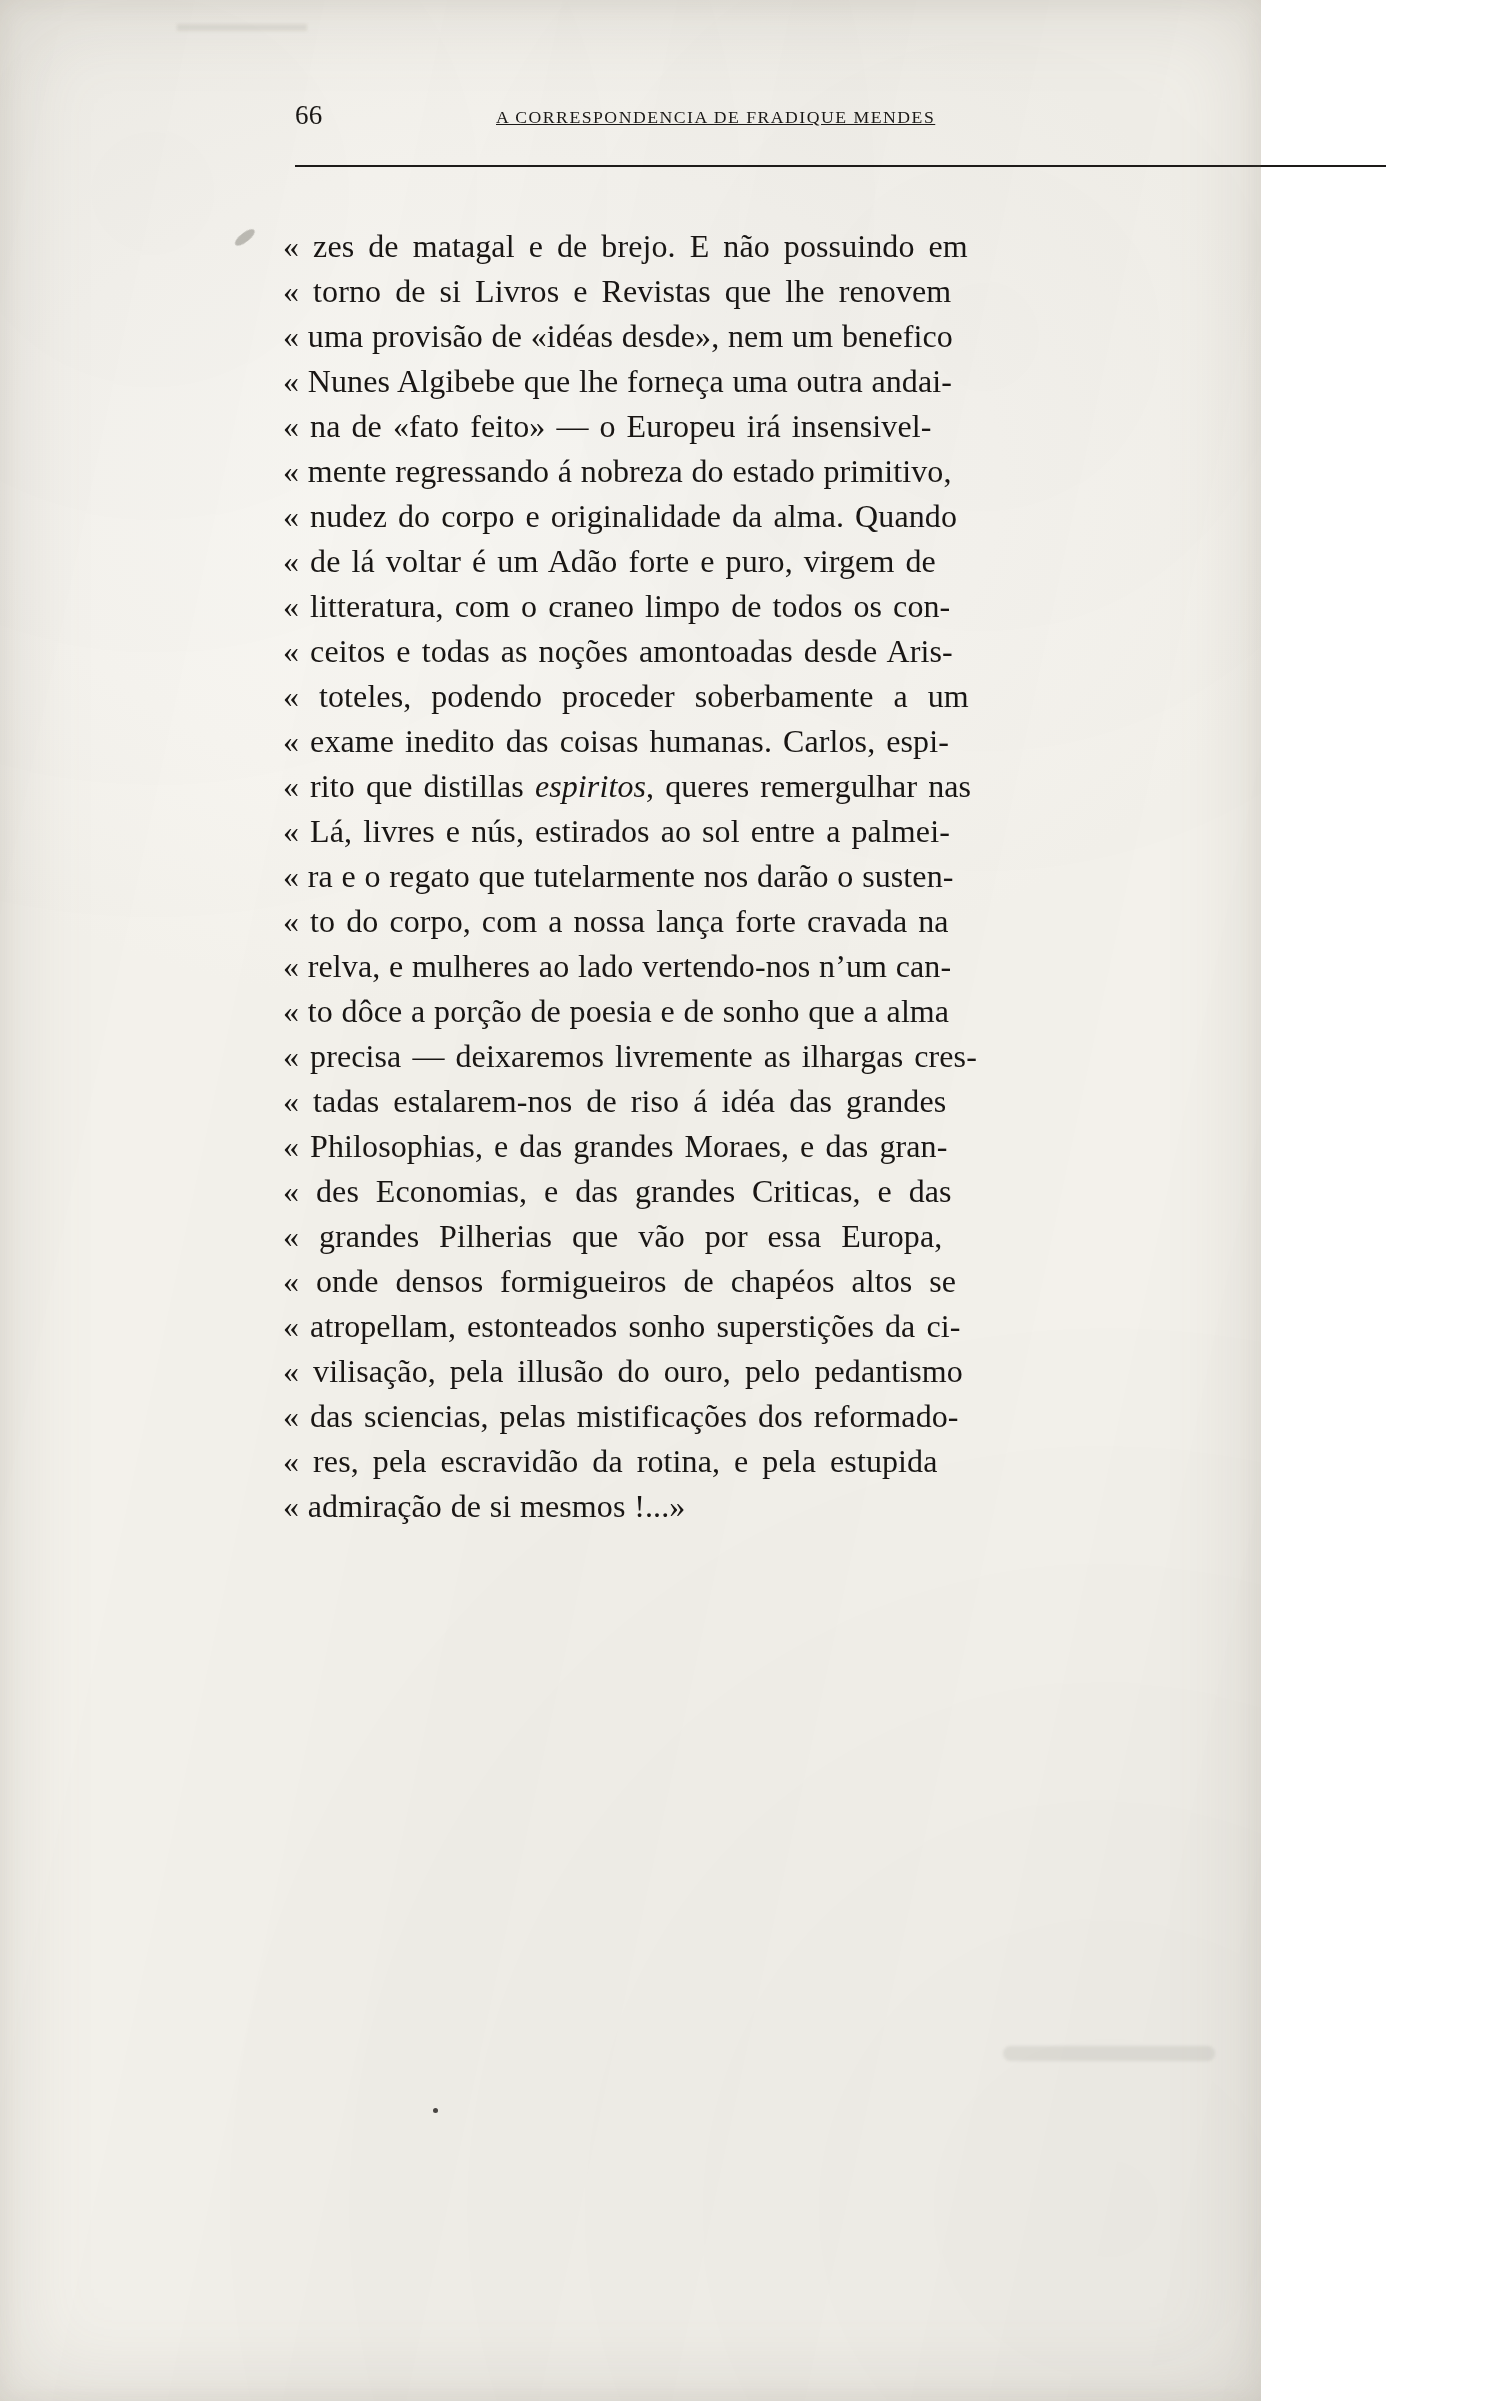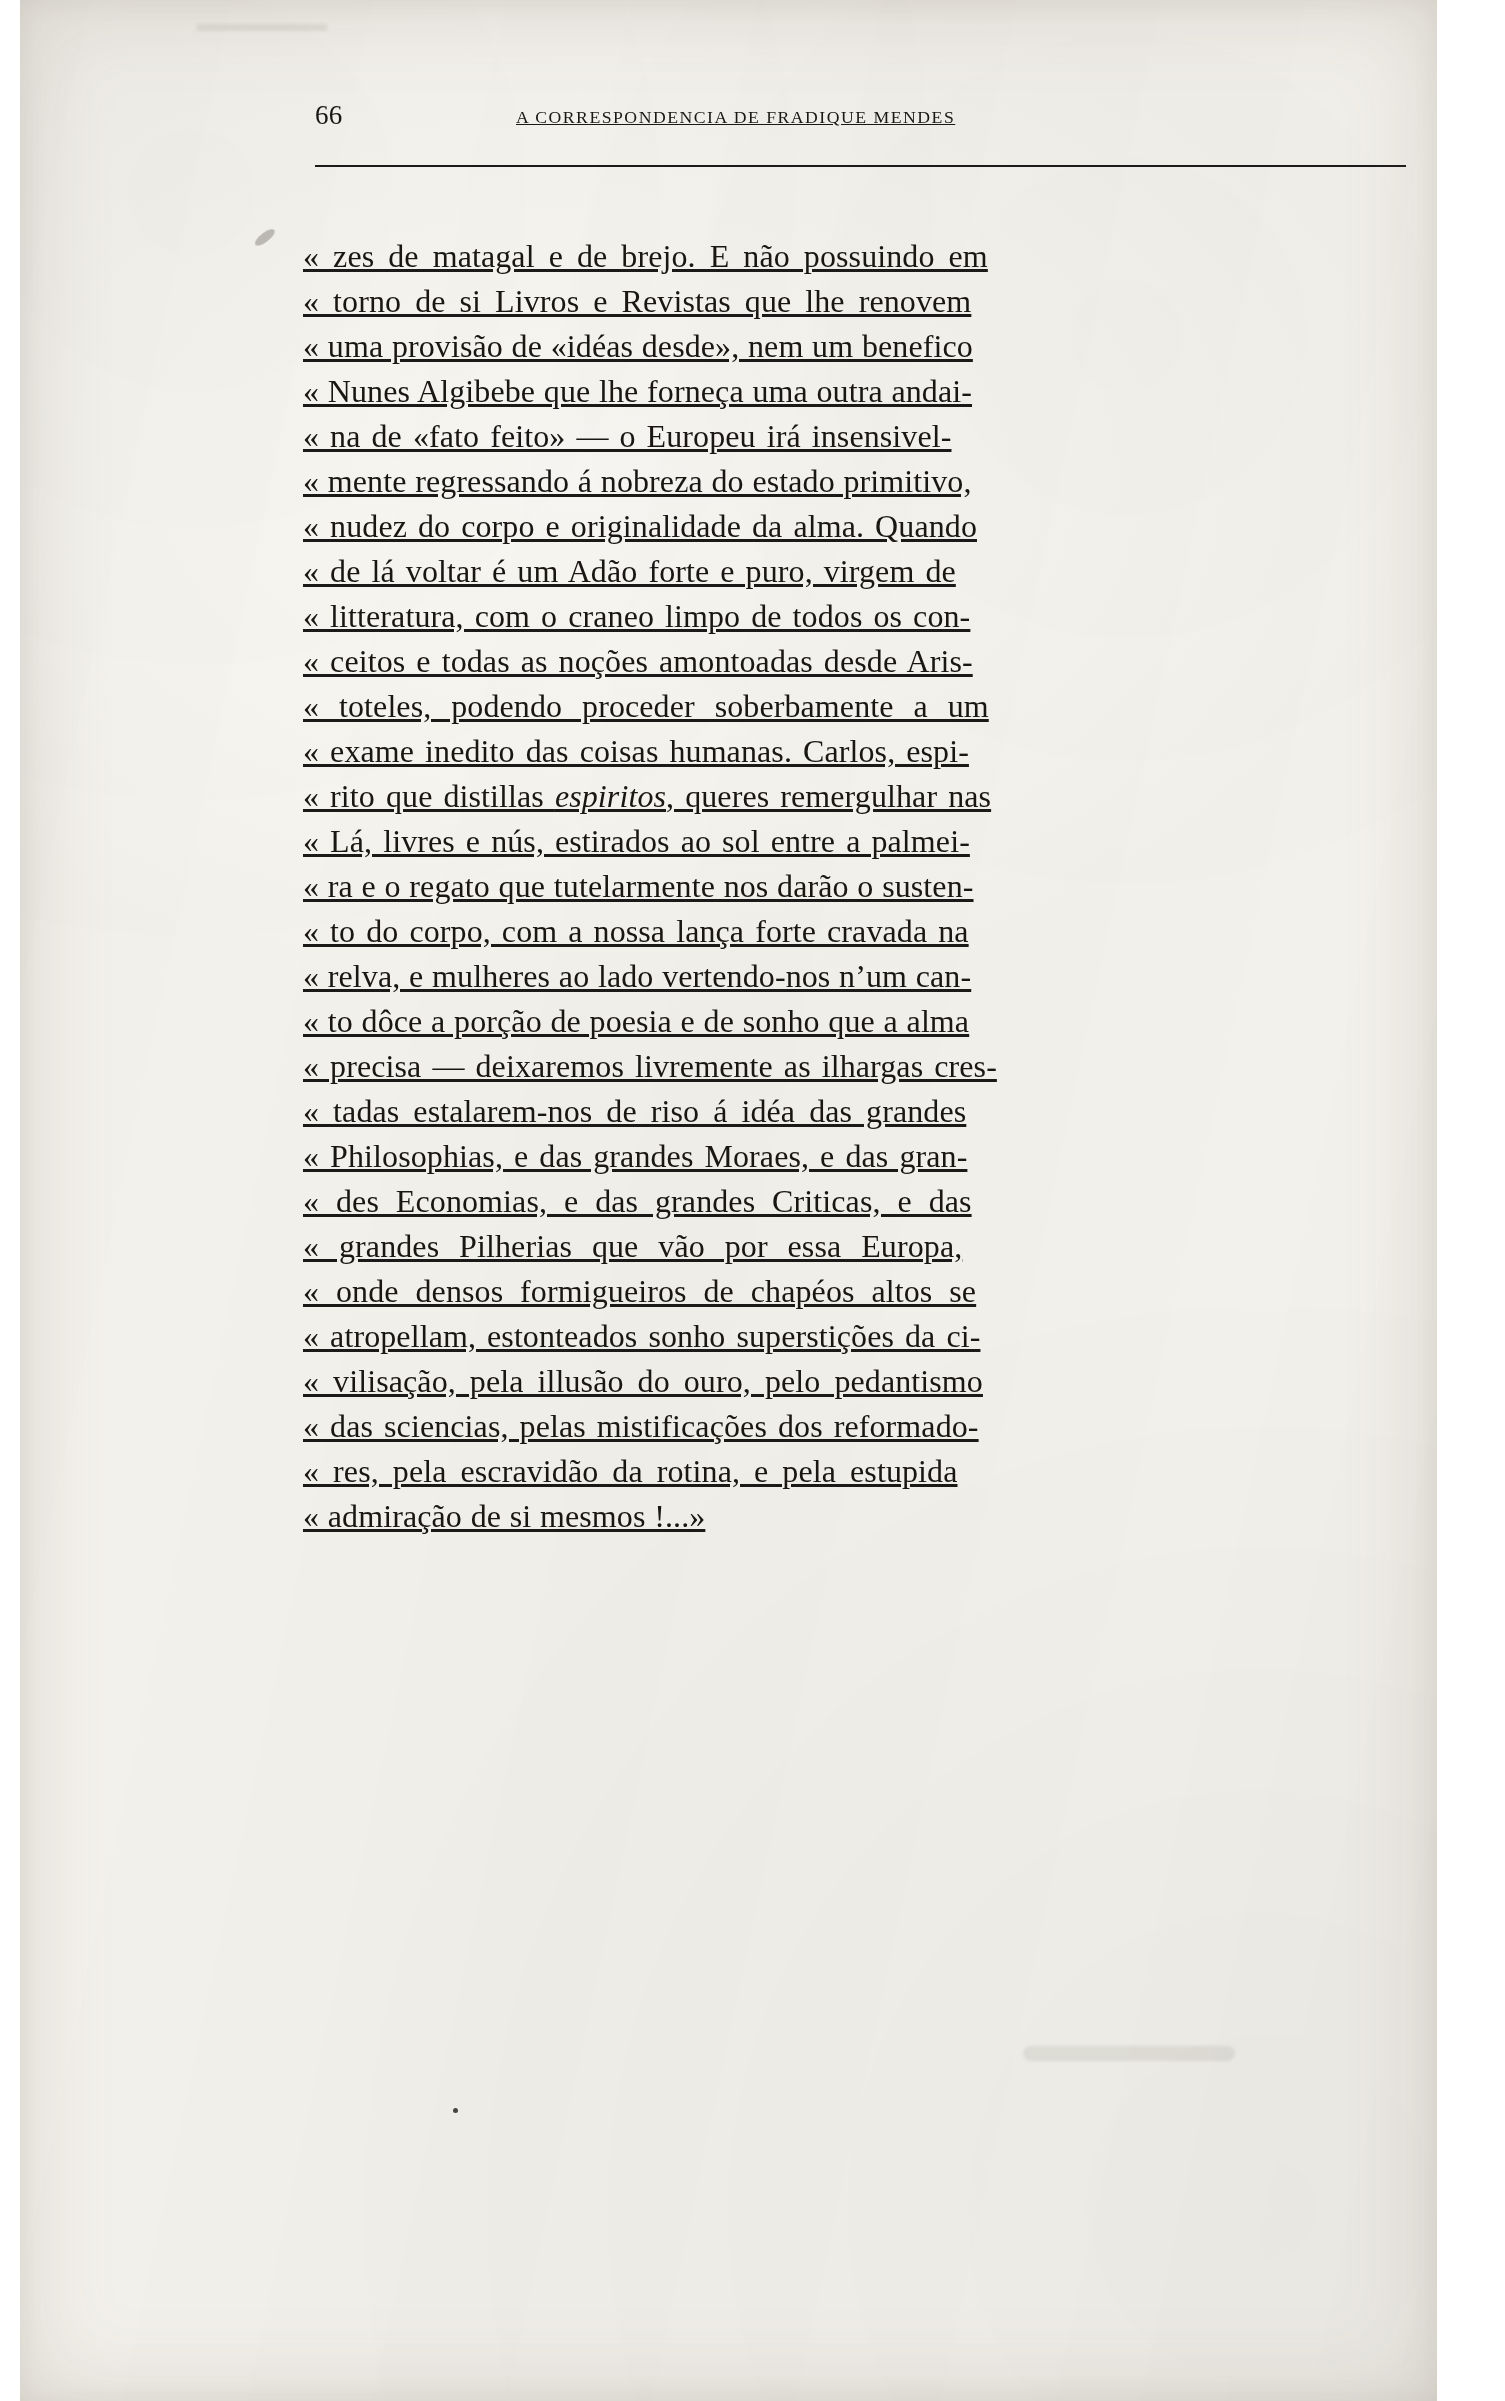--- a/index.html
+++ b/index.html
@@ -12,25 +12,24 @@
     height: 2401px;
     position: relative;
     font-family: "Liberation Serif", serif;
     color: #1c1a18;
     overflow: hidden;
   }
   .page {
     position: absolute;
     top: 0;
     left: 0;
-    width: 1417px;
+    width: 1261px;
     height: 2401px;
     background:
       radial-gradient(ellipse 826px 531px at 40% 20%, rgba(250,249,245,1) 0%, rgba(247,245,240,1) 60%, rgba(243,241,235,1) 100%);
-    margin-left: 20px;
   }
   .paper-grain {
     position: absolute;
     inset: 0;
     pointer-events: none;
     background:
       radial-gradient(circle at 12% 8%, rgba(0,0,0,0.025) 0%, rgba(0,0,0,0) 32%),
       radial-gradient(circle at 88% 92%, rgba(0,0,0,0.03) 0%, rgba(0,0,0,0) 38%),
       radial-gradient(circle at 78% 14%, rgba(0,0,0,0.018) 0%, rgba(0,0,0,0) 26%),
       linear-gradient(102deg, rgba(0,0,0,0.012) 0%, rgba(0,0,0,0) 22%, rgba(0,0,0,0.014) 48%, rgba(0,0,0,0) 78%, rgba(0,0,0,0.02) 100%);
@@ -79,24 +78,23 @@
     top: 165px;
     left: 295px;
     width: 1091px;
     height: 2.4px;
     background: #1d1b19;
   }
 
   
   .textblock {
     position: absolute;
-    top: 234px;
+    top: 224px;
     left: 283px;
     width: 1115px;
-    text-decoration: underline;
   }
   .line {
     font-family: "Liberation Serif", serif;
     font-size: 32px;
     line-height: 45px;
     height: 45px;
     color: #191614;
     white-space: nowrap;
     letter-spacing: 0.1px;
   }

